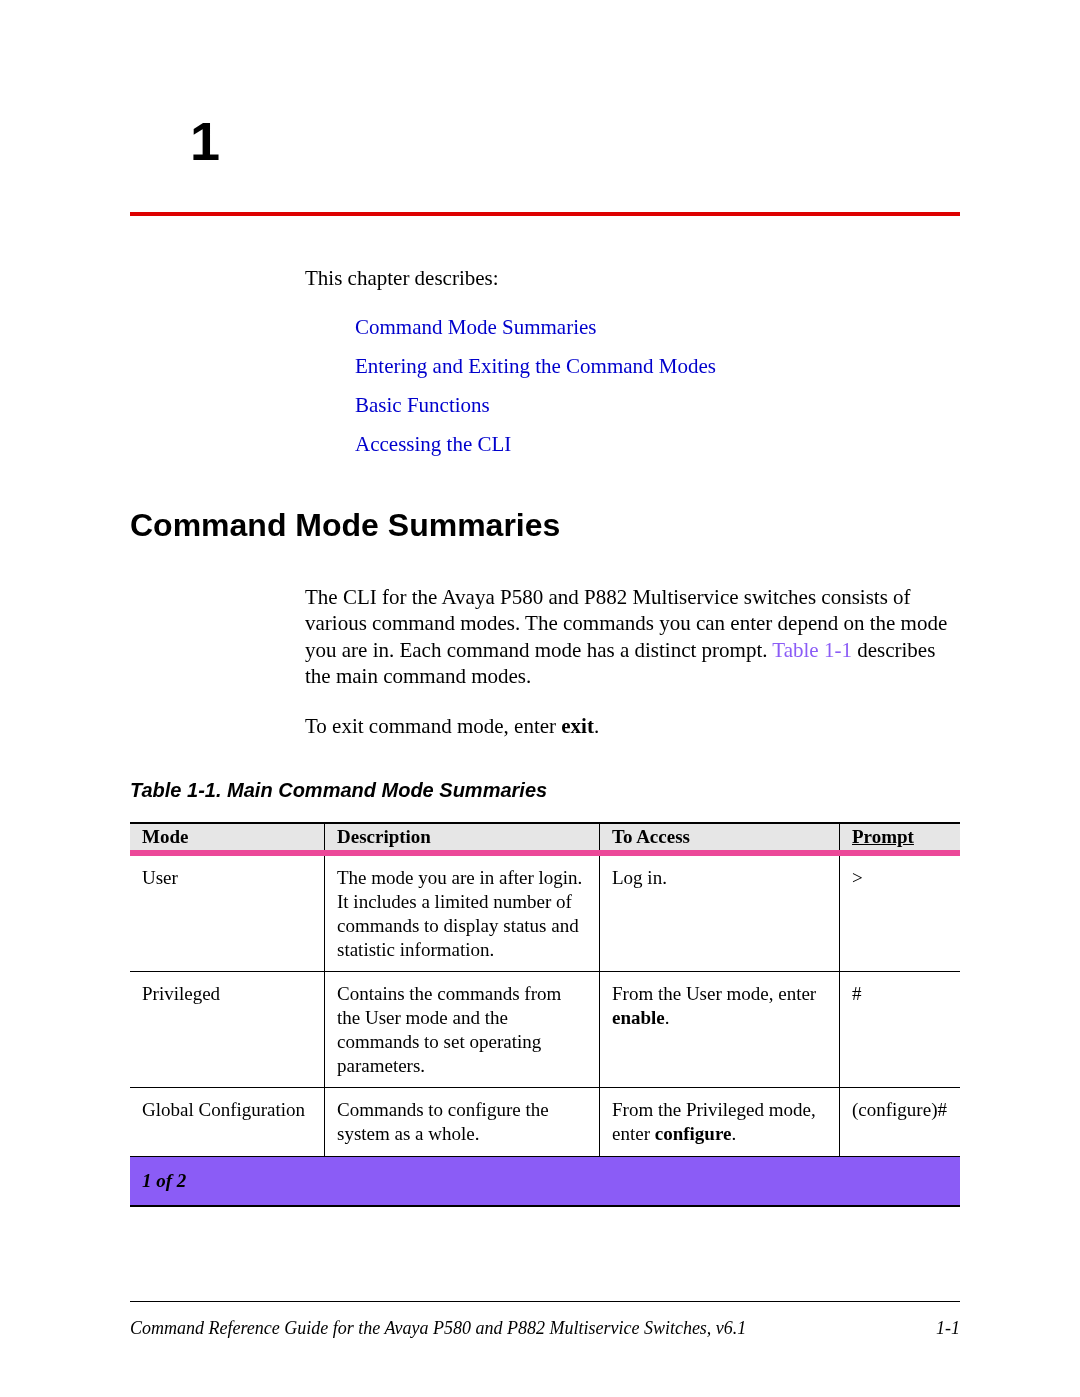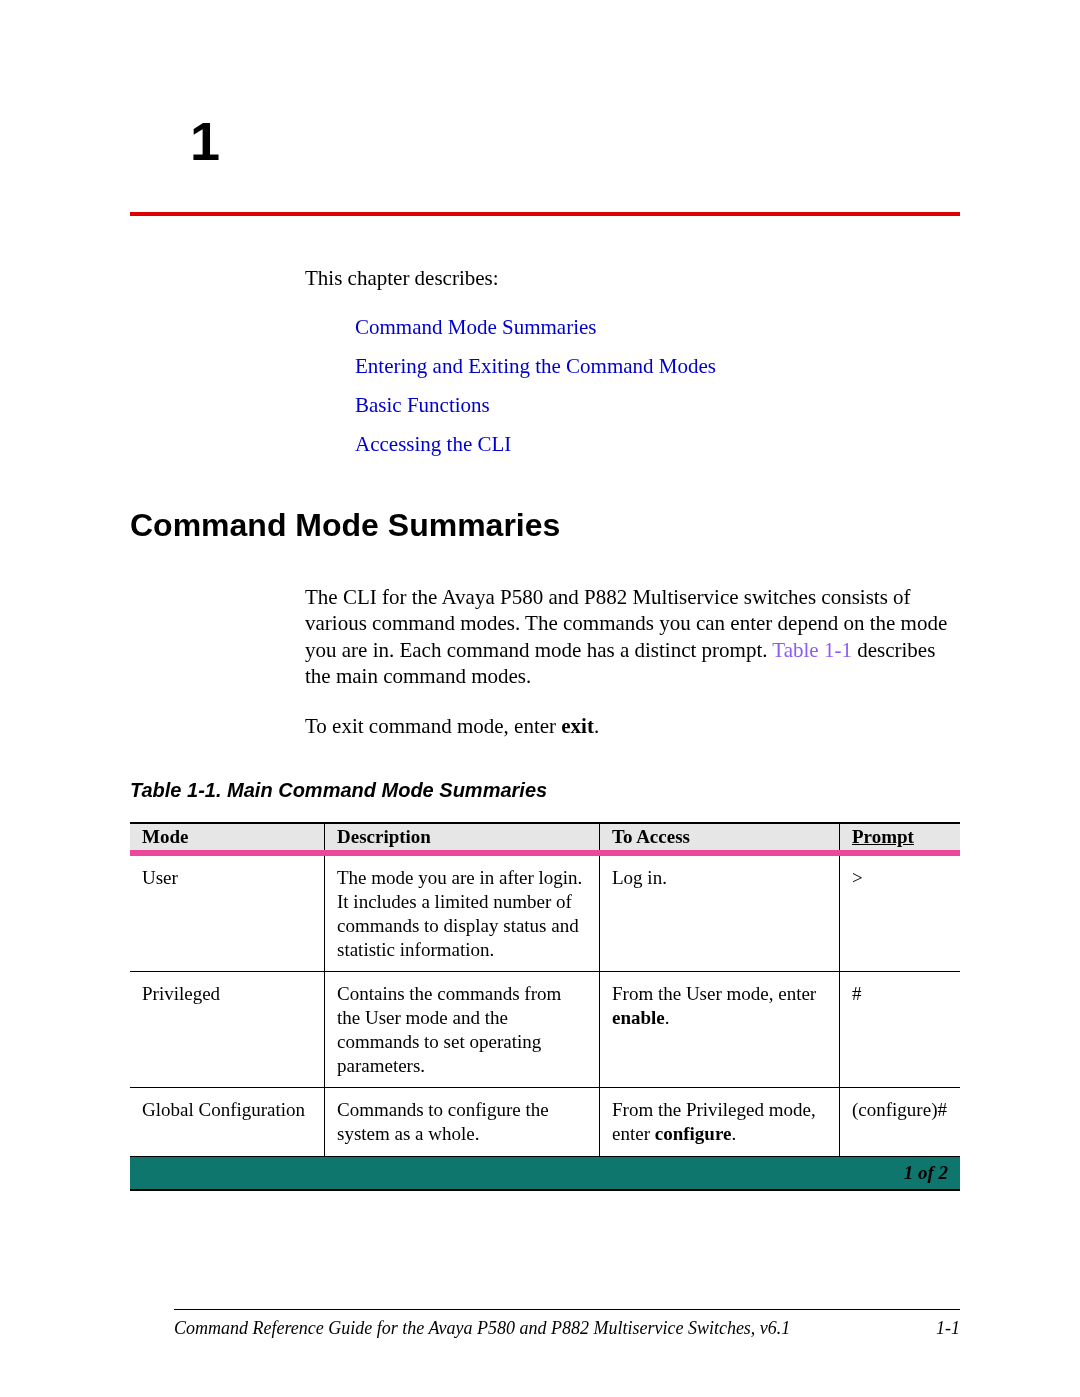--- a/index.html
+++ b/index.html
@@ -98,44 +98,43 @@
   table.cmd-table td + td {
     border-left: 1px solid #000;
   }
   table.cmd-table td {
     vertical-align: top;
     padding: 10px 12px;
     border-bottom: 1px solid #000;
     line-height: 1.25;
   }
   table.cmd-table tr.pager-row td {
-    background: #0f766e;
-    text-align: right;
+    background: #8b5cf6;
+    text-align: left;
     font-style: italic;
     font-weight: bold;
     border-left: none;
     border-bottom: none;
-    padding: 4px 12px;
+    padding: 12px 12px;
   }
   .col-mode { width: 170px; }
   .col-desc { width: 250px; }
   .col-access { width: 215px; }
   .col-prompt { width: auto; text-decoration: underline; }
   .footer {
     position: absolute;
     left: 130px;
     right: 120px;
     bottom: 58px;
     border-top: 1px solid #000;
-    padding-top: 8px;
+    padding-top: 16px;
     display: flex;
     justify-content: space-between;
     font-style: italic;
     font-size: 18px;
-    margin-left: 44px;
   }
 </style>
 </head>
 <body>
 
 <div class="page">
 
   <div class="chapter-header">
     <span class="chapter-number">1</span>
   </div>

